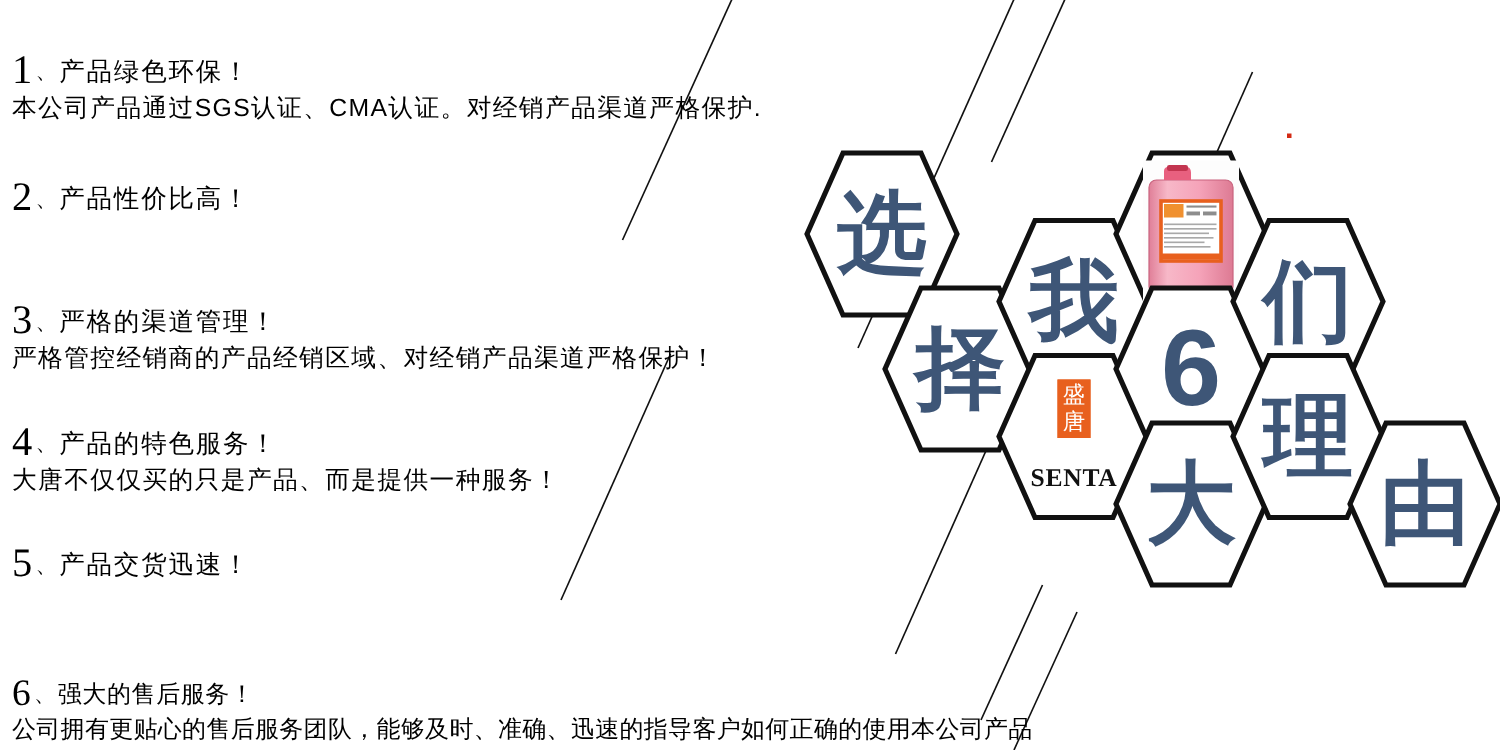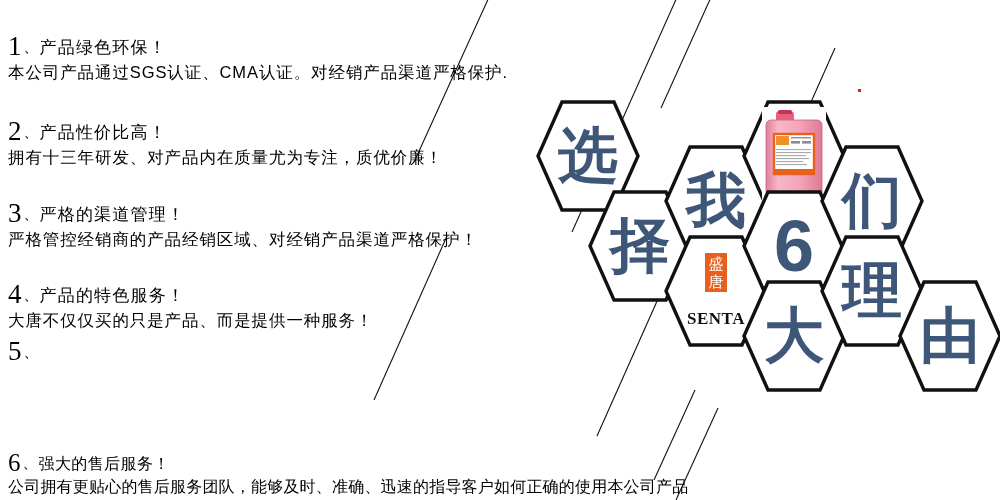--- a/index.html
+++ b/index.html
@@ -139,21 +139,20 @@
       </div>
       <div class="body">本公司产品通过SGS认证、CMA认证。对经销产品渠道严格保护.</div>
     </div>
 
     <div class="reason r2" style="top:93px">
       <div class="headline">
         <span class="num">2</span>
         <span class="dun">、</span>
         <span class="htxt">产品性价比高！</span>
       </div>
-      <div class="body">拥有十三年研发、对产品内在质量尤为专注，质优价廉！</div>
     </div>
 
     <div class="reason r3" style="top:175px">
       <div class="headline">
         <span class="num">3</span>
         <span class="dun">、</span>
         <span class="htxt">严格的渠道管理！</span>
       </div>
       <div class="body">严格管控经销商的产品经销区域、对经销产品渠道严格保护！</div>
     </div>
@@ -164,20 +163,21 @@
         <span class="dun">、</span>
         <span class="htxt">产品的特色服务！</span>
       </div>
       <div class="body">大唐不仅仅买的只是产品、而是提供一种服务！</div>
     </div>
 
     <div class="reason r5" style="top:337px">
       <div class="headline">
         <span class="num">5</span>
         <span class="dun">、</span>
+        <span class="htxt">产品交货迅速！</span>
       </div>
     </div>
 
     <div class="reason r6" style="top:425px">
       <div class="headline">
         <span class="num">6</span>
         <span class="dun">、</span>
         <span class="htxt">强大的售后服务！</span>
       </div>
       <div class="body">公司拥有更贴心的售后服务团队，能够及时、准确、迅速的指导客户如何正确的使用本公司产品</div>

